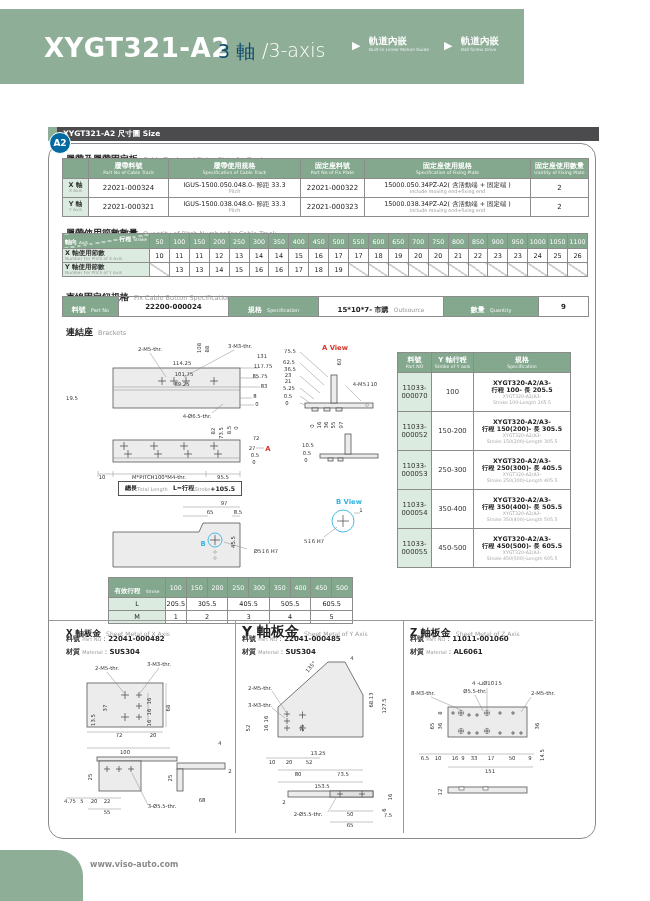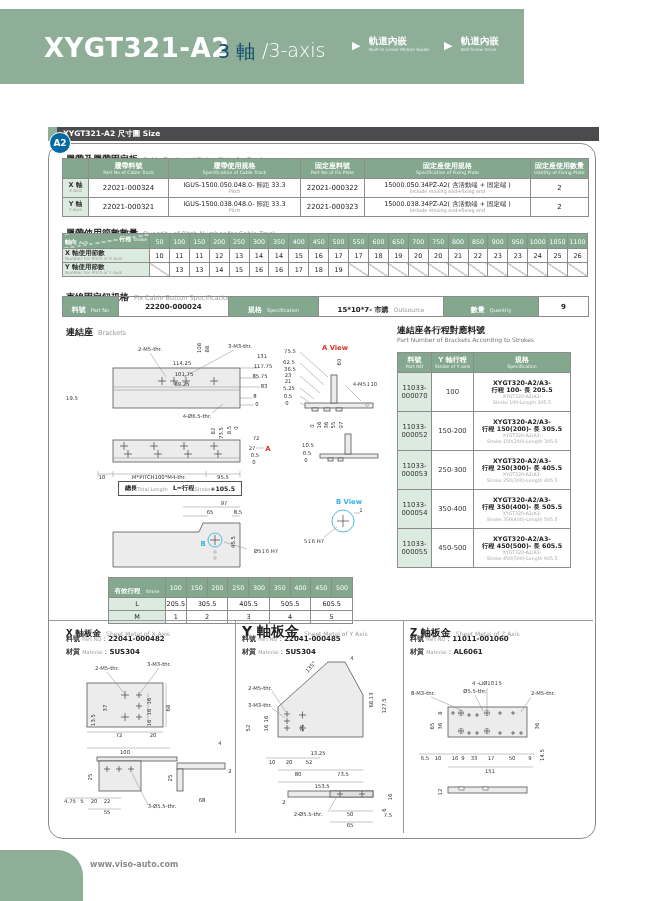--- a/index.html
+++ b/index.html
@@ -437,24 +437,20 @@
     </g>
     <text class="t-blue" x="287" y="169" text-anchor="middle">B View</text>
     <text class="sm" x="299" y="177" text-anchor="middle">1</text>
     <text class="sm" x="252" y="208" text-anchor="middle">5↧6 H7</text>
   </svg>
 
   <div class="tlbox">
     <b>總長</b><i>Total Length</i>&nbsp;<b>L=行程</b><i>Stroke</i><b>+105.5</b>
   </div>
 
-  <div class="bptitle">
-    <div class="tz">連結座各行程對應料號</div>
-    <div class="te">Part Number of Brackets According to Strokes</div>
-  </div>
   <table class="bpt">
     <colgroup>
         <col style="width:34px">
         <col style="width:42px">
         <col style="width:97px">
       </colgroup>
     <tbody>
         <tr class="hd">
       <th class="ghead">
             <div class="hz">料號</div>

